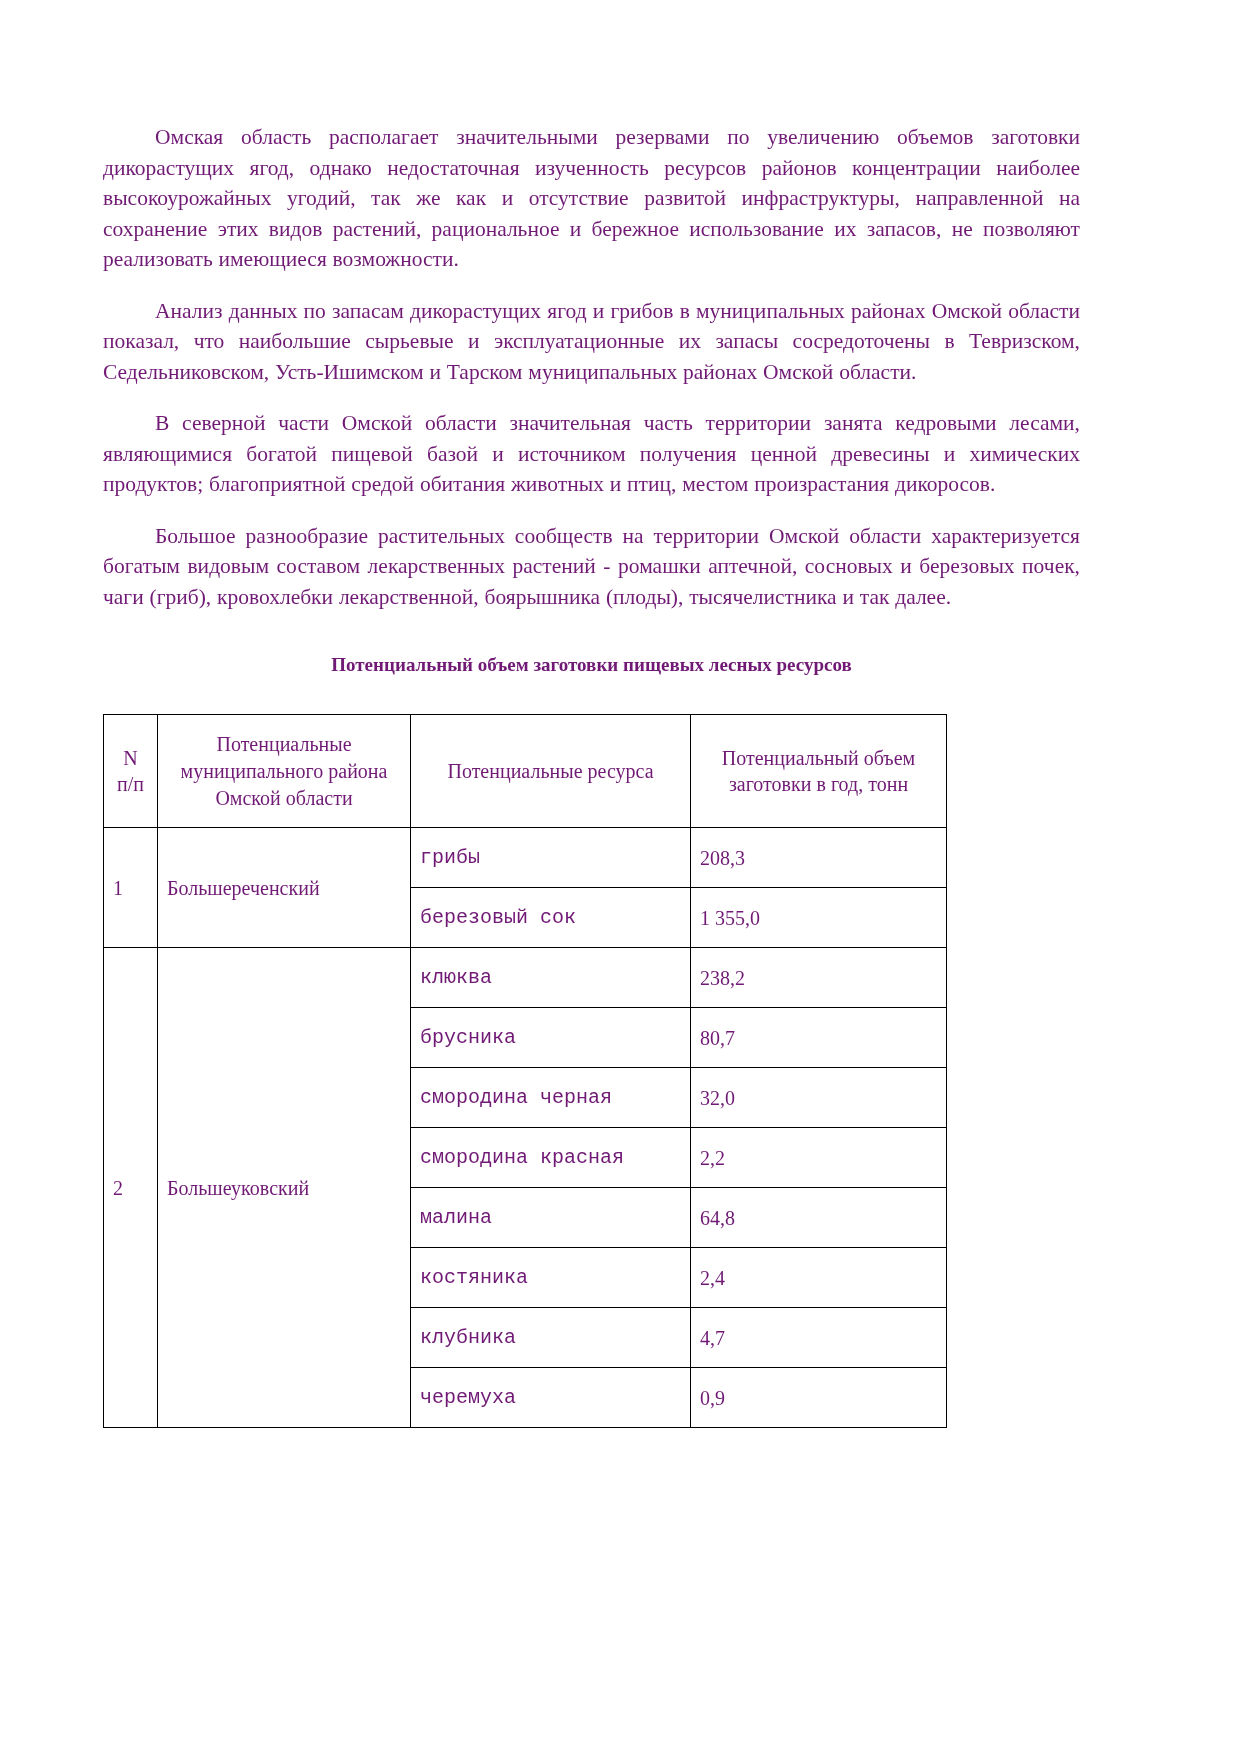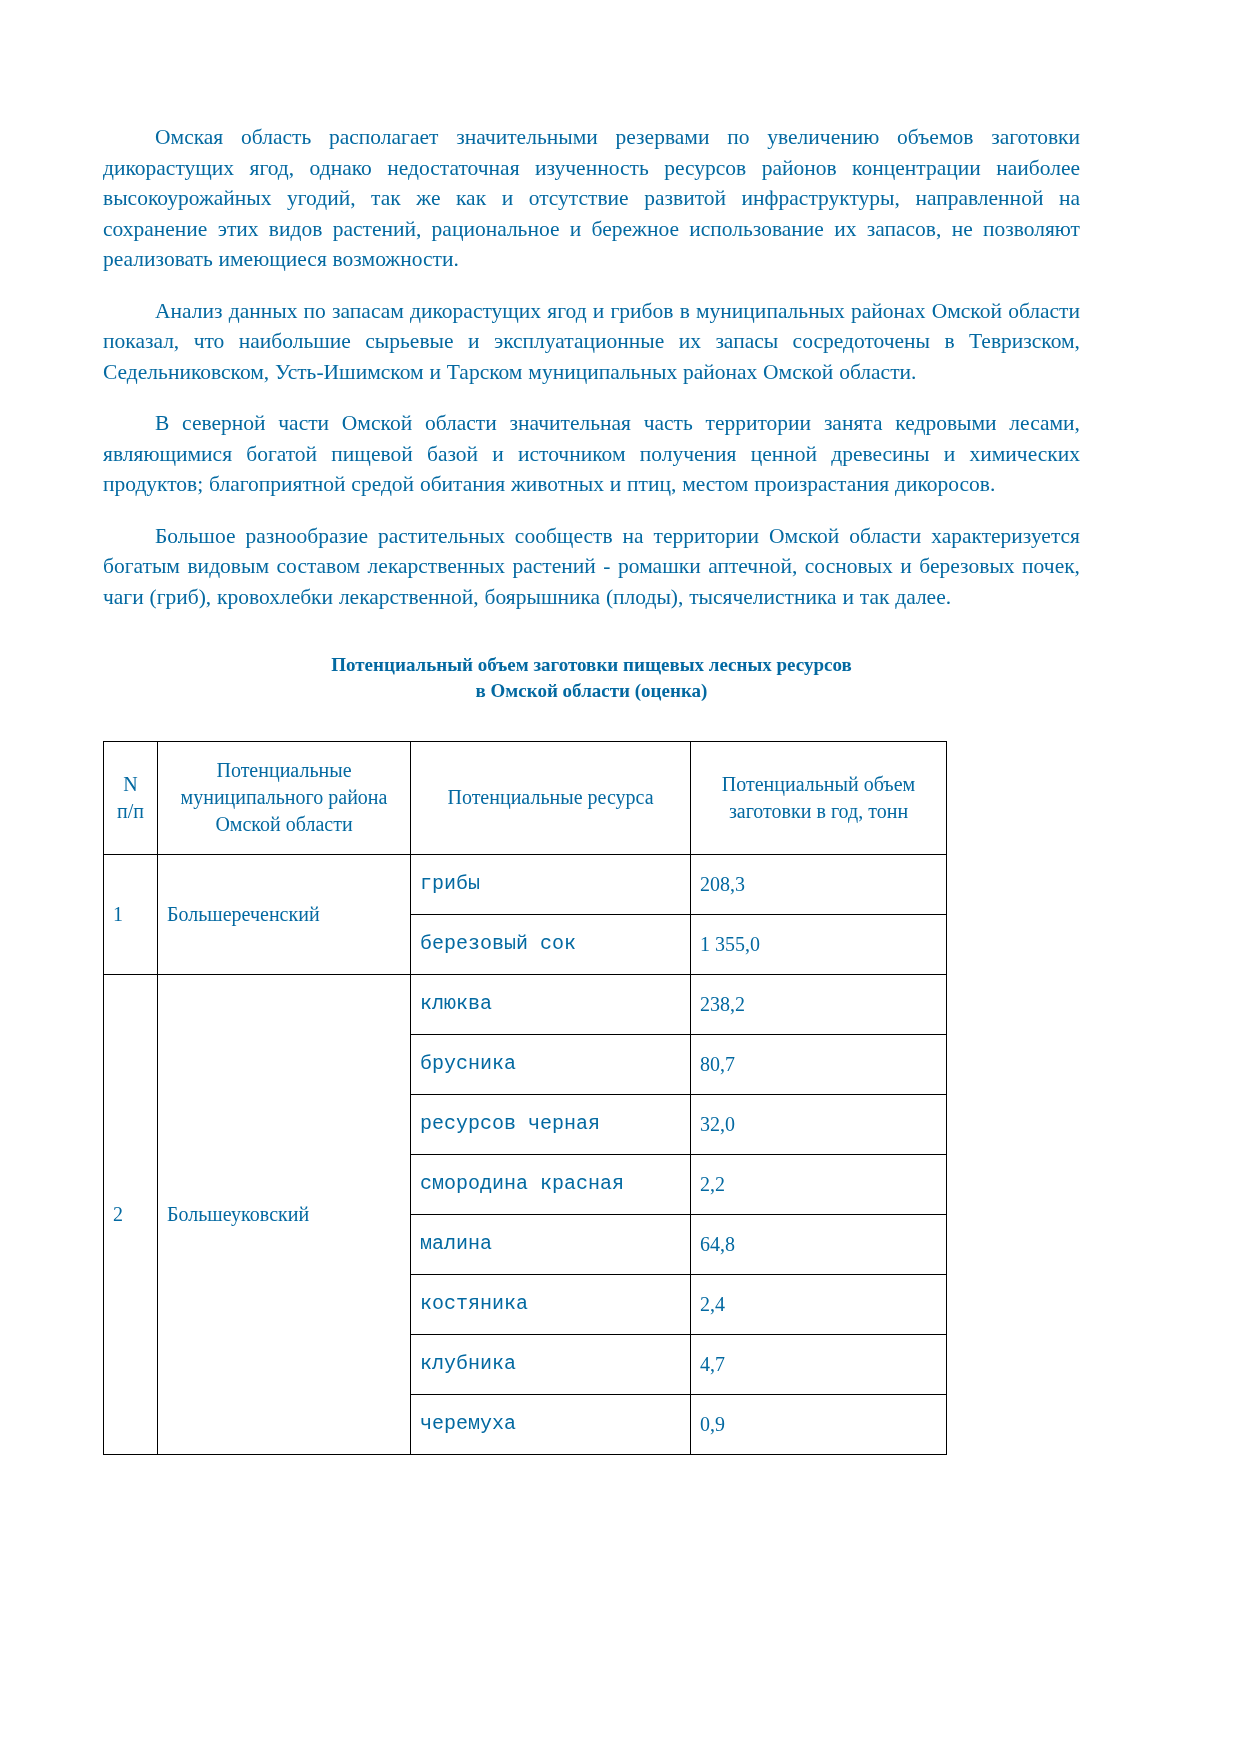--- a/index.html
+++ b/index.html
@@ -8,21 +8,21 @@
     background: #ffffff;
   }
   .page {
     position: relative;
     width: 1240px;
     height: 1754px;
     background: #ffffff;
     margin: 0 auto;
     overflow: hidden;
     font-family: "Liberation Serif", "DejaVu Serif", serif;
-    color: #0369a1;
+    color: #701a75;
     box-sizing: border-box;
   }
   .content {
     position: absolute;
     left: 103px;
     top: 122px;
     width: 977px;
   }
 
   p.para {
@@ -109,21 +109,20 @@
   <div class="content">
 
     <p class="para">Омская область располагает значительными резервами по увеличению объемов заготовки дикорастущих ягод, однако недостаточная изученность ресурсов районов концентрации наиболее высокоурожайных угодий, так же как и отсутствие развитой инфраструктуры, направленной на сохранение этих видов растений, рациональное и бережное использование их запасов, не позволяют реализовать имеющиеся возможности.</p>
     <p class="para">Анализ данных по запасам дикорастущих ягод и грибов в муниципальных районах Омской области показал, что наибольшие сырьевые и эксплуатационные их запасы сосредоточены в Тевризском, Седельниковском, Усть-Ишимском и Тарском муниципальных районах Омской области.</p>
     <p class="para">В северной части Омской области значительная часть территории занята кедровыми лесами, являющимися богатой пищевой базой и источником получения ценной древесины и химических продуктов; благоприятной средой обитания животных и птиц, местом произрастания дикоросов.</p>
     <p class="para">Большое разнообразие растительных сообществ на территории Омской области характеризуется богатым видовым составом лекарственных растений - ромашки аптечной, сосновых и березовых почек, чаги (гриб), кровохлебки лекарственной, боярышника (плоды), тысячелистника и так далее.</p>
 
 
     <div class="table-title">
       <span class="tline">Потенциальный объем заготовки пищевых лесных ресурсов</span>
-      <span class="tline">в Омской области (оценка)</span>
     </div>
 
     <table class="data">
       <colgroup>
         <col class="c-num">
         <col class="c-dist">
         <col class="c-res">
         <col class="c-vol">
       </colgroup>
       <thead>
@@ -161,21 +160,21 @@
             <td class="num" rowspan="8">2</td>
             <td class="district" rowspan="8">Большеуковский</td>
             <td class="resource">клюква</td>
             <td class="volume">238,2</td>
           </tr>
           <tr>
             <td class="resource">брусника</td>
             <td class="volume">80,7</td>
           </tr>
           <tr>
-            <td class="resource">ресурсов черная</td>
+            <td class="resource">смородина черная</td>
             <td class="volume">32,0</td>
           </tr>
           <tr>
             <td class="resource">смородина красная</td>
             <td class="volume">2,2</td>
           </tr>
           <tr>
             <td class="resource">малина</td>
             <td class="volume">64,8</td>
           </tr>

